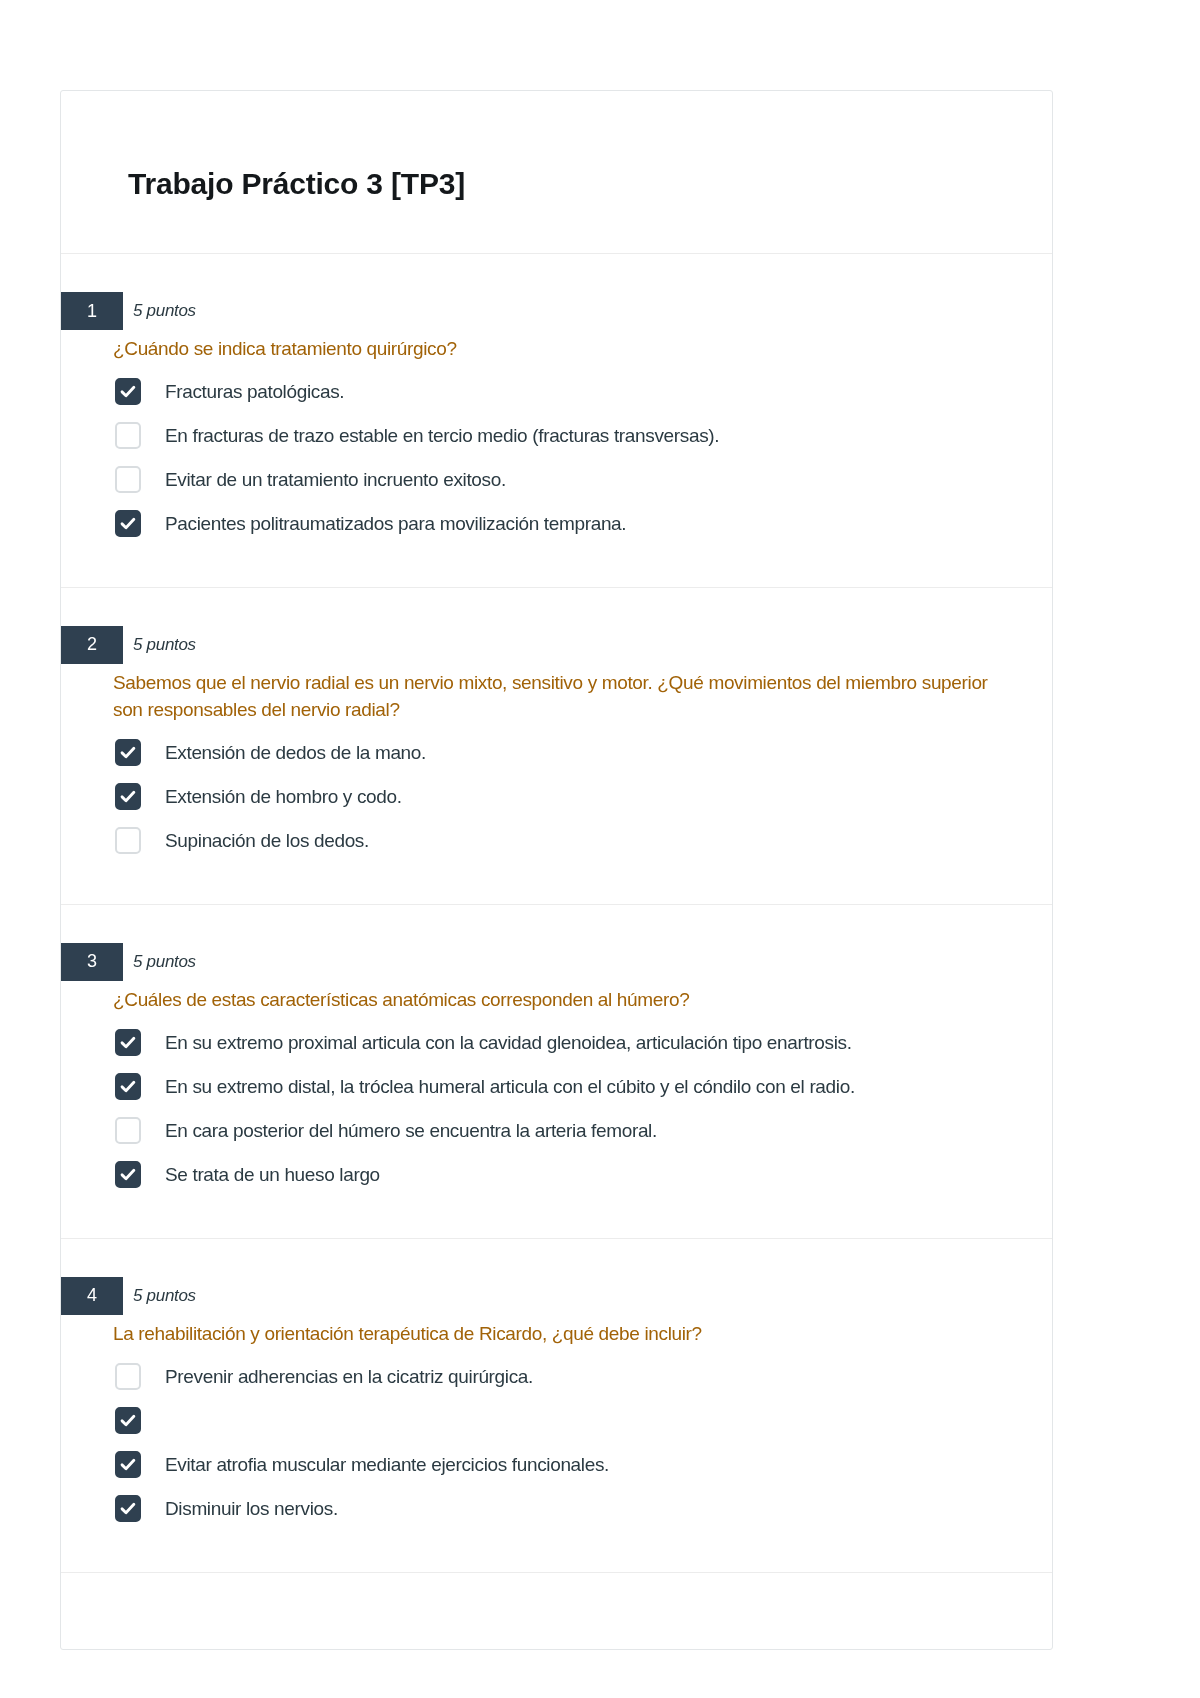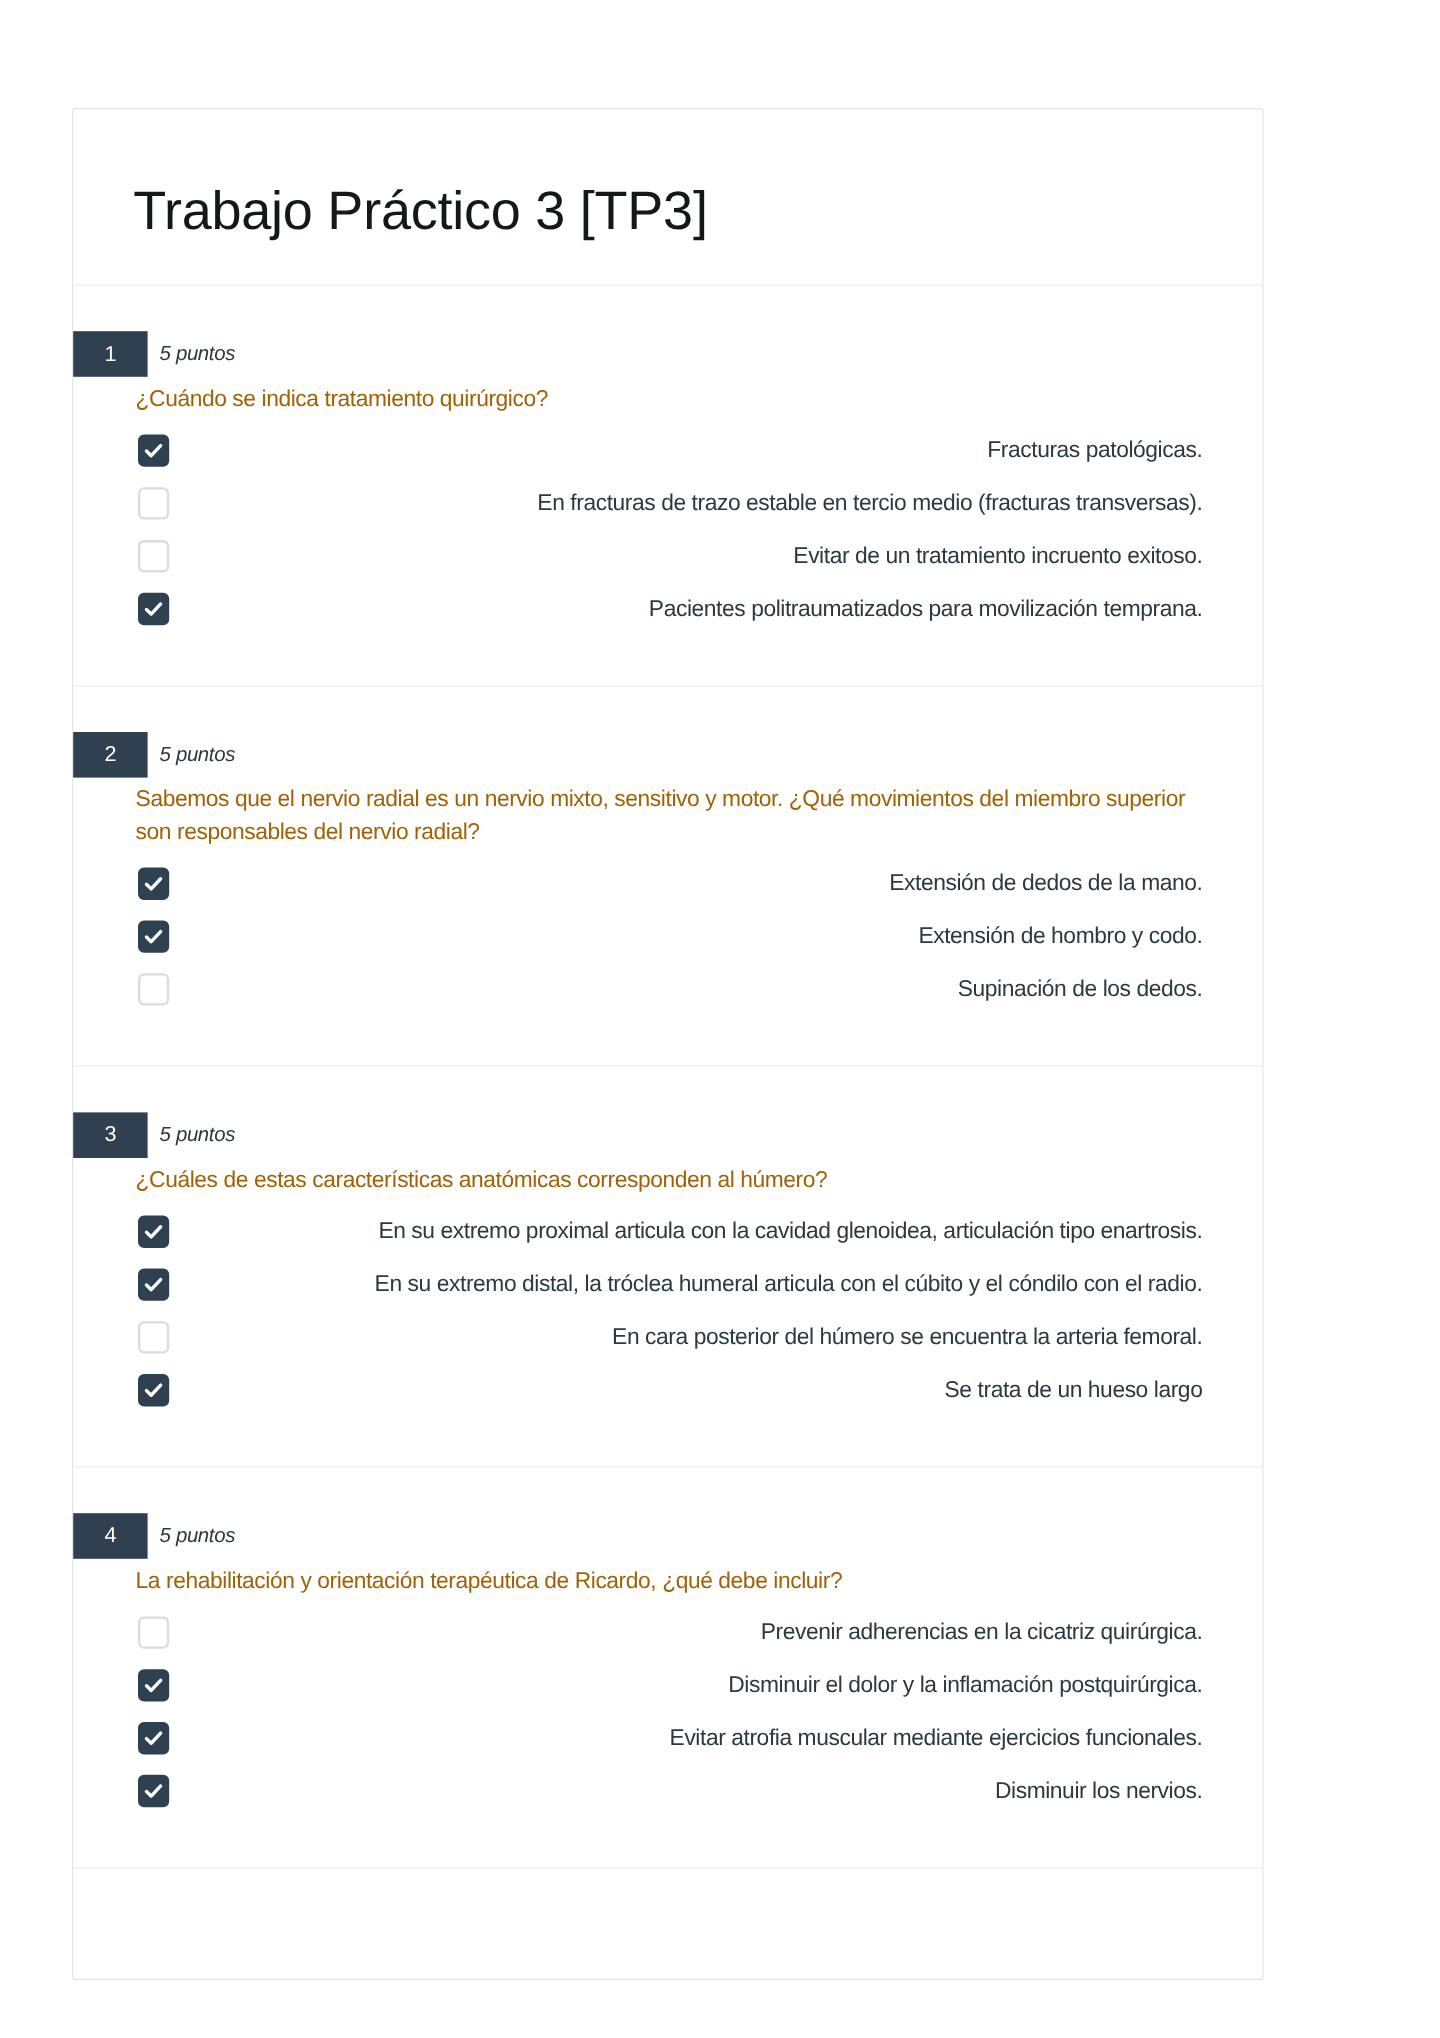--- a/index.html
+++ b/index.html
@@ -35,26 +35,26 @@
     border-radius: 3px;
     box-sizing: border-box;
   }
 
   
   .form-header {
     padding: 58px 50px 34px 50px;
     border-bottom: 1px solid #ececec;
   }
   .form-title {
-    font-size: 45px;
-    font-weight: normal;
+    font-size: 30px;
+    font-weight: bold;
     letter-spacing: -0.2px;
     color: #14181b;
     line-height: 1.2;
-    margin: 0;
+    margin: 17px;
   }
 
   
   .question {
     position: relative;
     border-bottom: 1px solid #ececec;
     padding: 38px 50px 40px 50px;
     box-sizing: border-box;
   }
   .question:last-child {
@@ -105,21 +105,20 @@
     margin: 0;
     padding: 0;
     list-style: none;
   }
 
   .option {
     display: flex;
     align-items: flex-start;
     padding: 7px 0;
     min-height: 30px;
-    justify-content: space-between;
   }
 
   .checkbox {
     flex: 0 0 auto;
     width: 26px;
     height: 27px;
     border-radius: 5px;
     box-sizing: border-box;
     position: relative;
     margin-top: 0px;
@@ -272,21 +271,20 @@
             <li class="option">
               <span class="checkbox unchecked"></span>
               <span class="option-label">Prevenir adherencias en la cicatriz quirúrgica.</span>
             </li>
             <li class="option">
               <span class="checkbox checked">
                 <svg class="tick" viewBox="0 0 24 24">
                   <path d="M5.5 12.4 L9.8 16.6 L18.4 7.4" fill="none" stroke="#ffffff" stroke-width="3.1" stroke-linecap="round" stroke-linejoin="round"></path>
                 </svg>
               </span>
-              <span class="option-label">Disminuir el dolor y la inflamación postquirúrgica.</span>
             </li>
             <li class="option">
               <span class="checkbox checked">
                 <svg class="tick" viewBox="0 0 24 24">
                   <path d="M5.5 12.4 L9.8 16.6 L18.4 7.4" fill="none" stroke="#ffffff" stroke-width="3.1" stroke-linecap="round" stroke-linejoin="round"></path>
                 </svg>
               </span>
               <span class="option-label">Evitar atrofia muscular mediante ejercicios funcionales.</span>
             </li>
             <li class="option">

